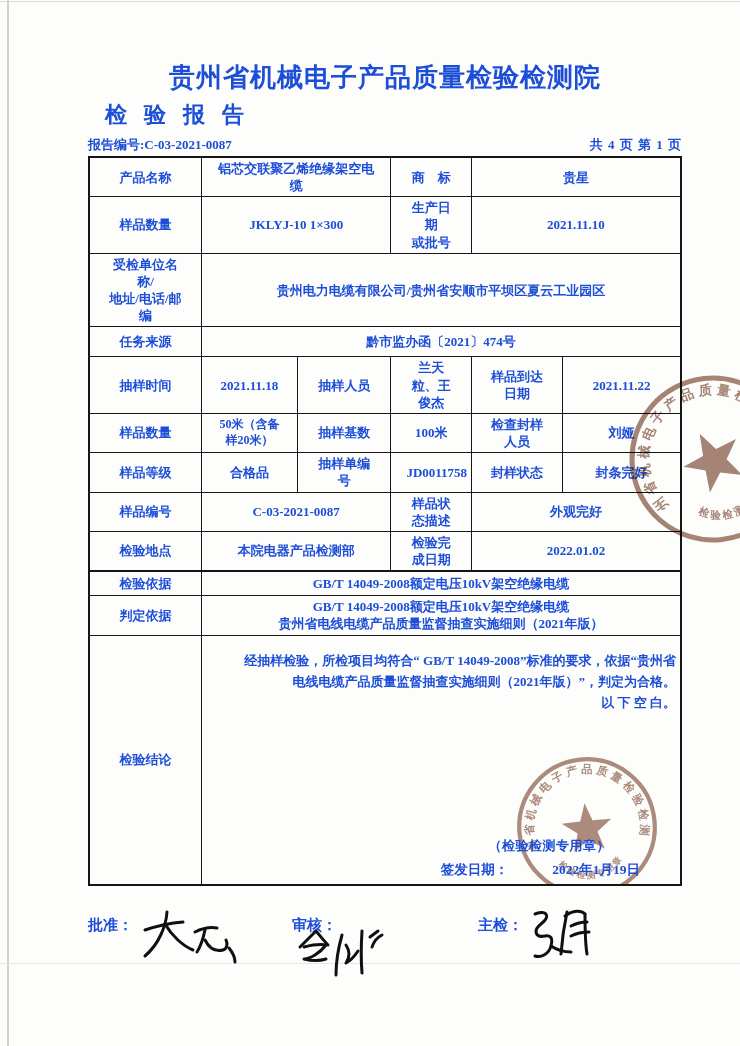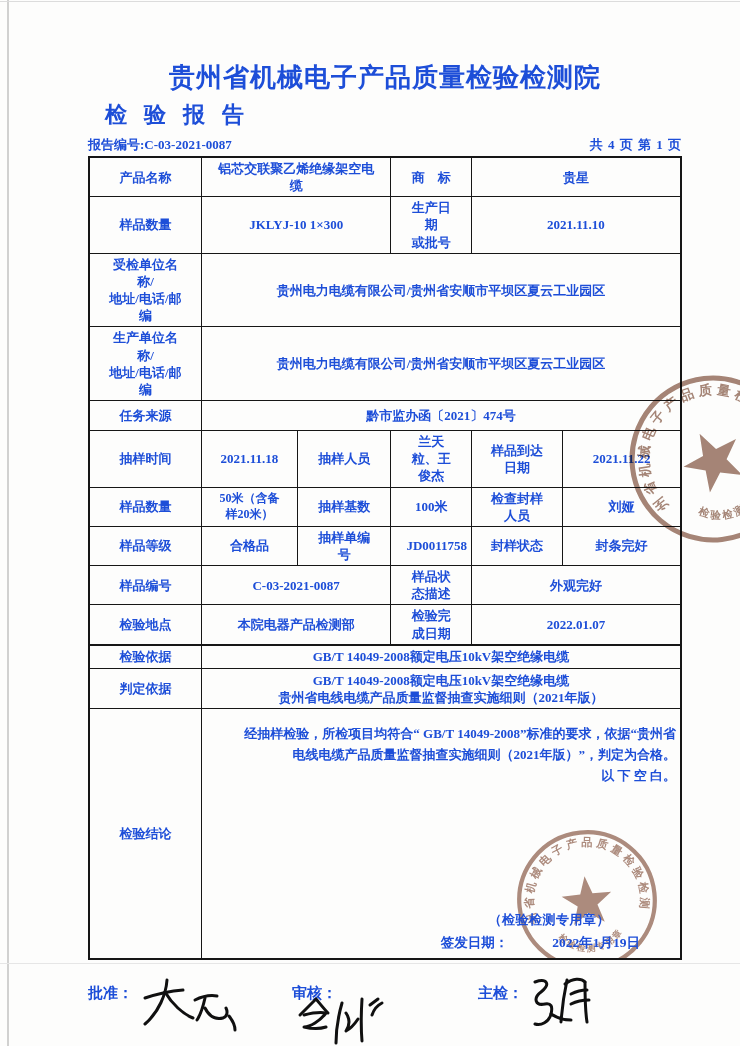--- a/index.html
+++ b/index.html
@@ -62,21 +62,21 @@
   }
   .seal-note { position:absolute; right:70px; bottom:27px; font-size:13px; font-weight:700; letter-spacing:.5px; }
   .issue { position:absolute; right:40px; bottom:3px; font-size:13.5px; font-weight:700; display:flex; gap:44px; white-space:nowrap; }
 
   .stamp-side {
     position:absolute; left:621px; top:367px;
     width:184px; height:184px; transform:rotate(-28deg); opacity:.85;
   }
 
   .sigrow { position:relative; height:64px; margin-top:14px; font-size:15px; font-weight:700; }
-  .siggroup { position:absolute; top:10px; display:flex; align-items:flex-start; }
+  .siggroup { position:absolute; top:16px; display:flex; align-items:flex-start; }
   .siggroup svg { margin-top:-10px; margin-left:4px; }
   .g1 { left:0; } .g2 { left:204px;flex-direction:column; } .g3 { left:390px; }
   .sigstroke { fill:none; stroke:#101010; stroke-width:3; stroke-linecap:round; stroke-linejoin:round; }
 </style>
 </head>
 <body>
 
 <div class="page">
   <div class="edge-left"></div>
   <div class="edge-top"></div>
@@ -111,25 +111,20 @@
         <td colspan="2">JKLYJ-10 1×300</td>
         <td class="pre">生产日期
 或批号</td>
         <td colspan="2">2021.11.10</td>
       </tr>
       <tr style="height:40px">
         <td class="pre">受检单位名称/
 地址/电话/邮编</td>
         <td colspan="5" class="left">贵州电力电缆有限公司/贵州省安顺市平坝区夏云工业园区</td>
       </tr>
-      <tr style="height:40px">
-        <td class="pre">生产单位名称/
-地址/电话/邮编</td>
-        <td colspan="5" class="left">贵州电力电缆有限公司/贵州省安顺市平坝区夏云工业园区</td>
-      </tr>
       <tr style="height:30px">
         <td>任务来源</td>
         <td colspan="5" class="left">黔市监办函〔2021〕474号</td>
       </tr>
       <tr style="height:30px">
         <td>抽样时间</td>
         <td>2021.11.18</td>
         <td>抽样人员</td>
         <td class="small">兰天粒、王俊杰</td>
         <td>样品到达日期</td>
@@ -154,21 +149,21 @@
       <tr style="height:34px">
         <td>样品编号</td>
         <td colspan="2">C-03-2021-0087</td>
         <td>样品状态描述</td>
         <td colspan="2">外观完好</td>
       </tr>
       <tr style="height:34px">
         <td>检验地点</td>
         <td colspan="2">本院电器产品检测部</td>
         <td>检验完成日期</td>
-        <td colspan="2">2022.01.07</td>
+        <td colspan="2">2022.01.02</td>
       </tr>
       <tr style="height:24px" class="t2">
         <td>检验依据</td>
         <td colspan="5" class="ind">GB/T 14049-2008额定电压10kV架空绝缘电缆</td>
       </tr>
       <tr style="height:40px">
         <td>判定依据</td>
         <td colspan="5" class="ind pre">GB/T 14049-2008额定电压10kV架空绝缘电缆
 贵州省电线电缆产品质量监督抽查实施细则（2021年版）</td>
       </tr>

